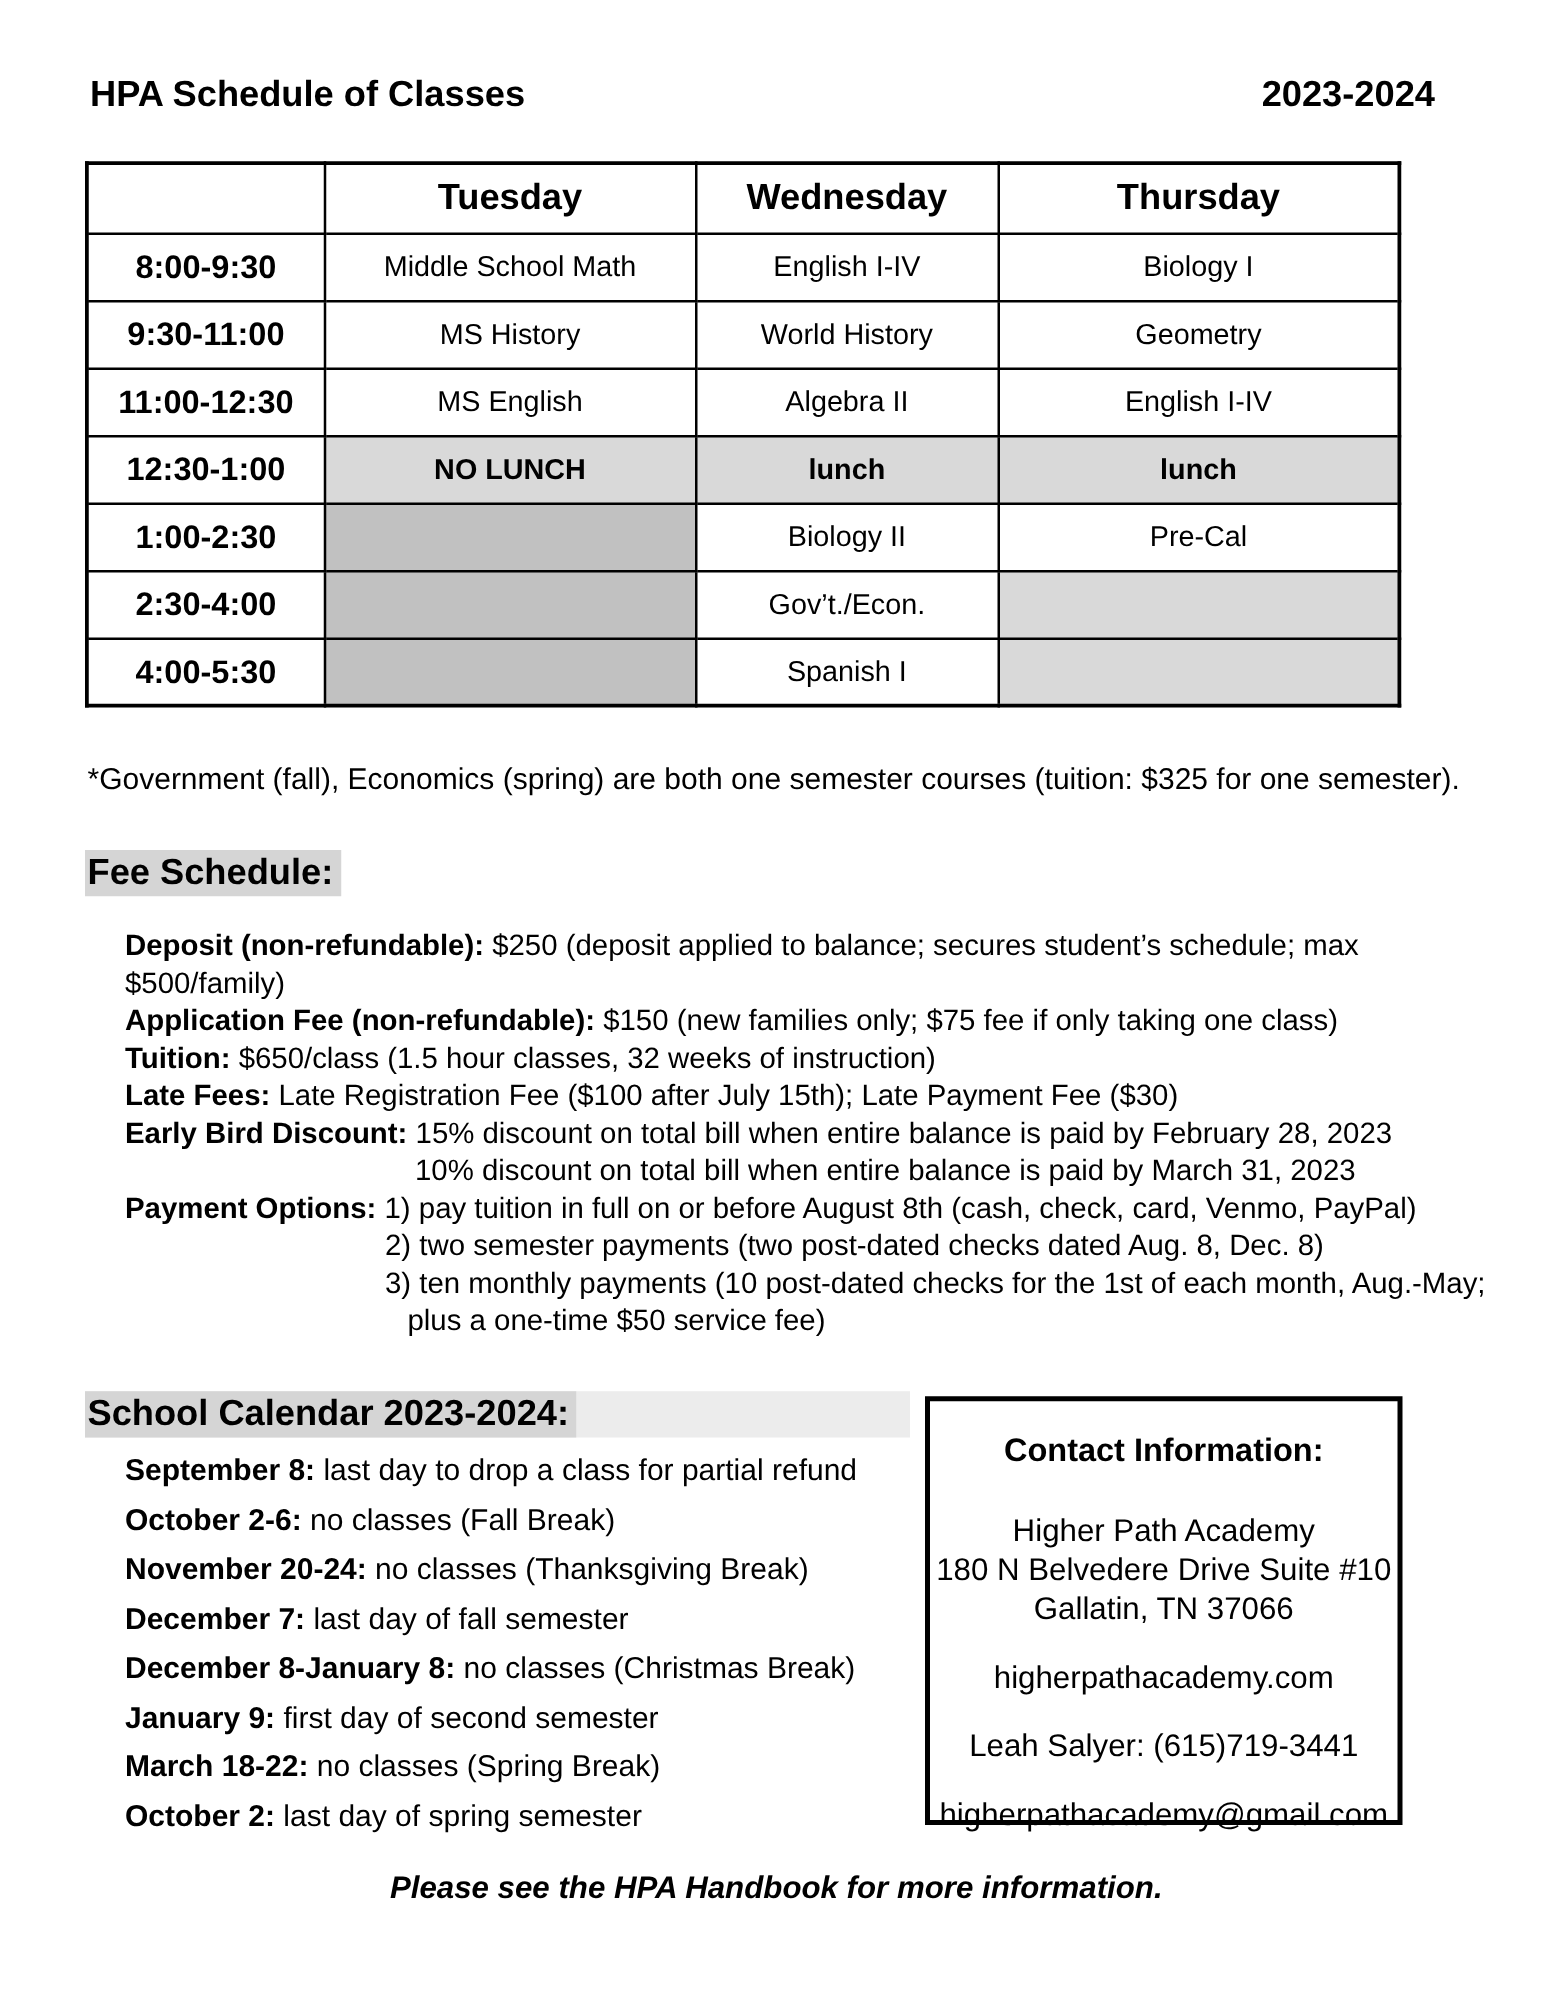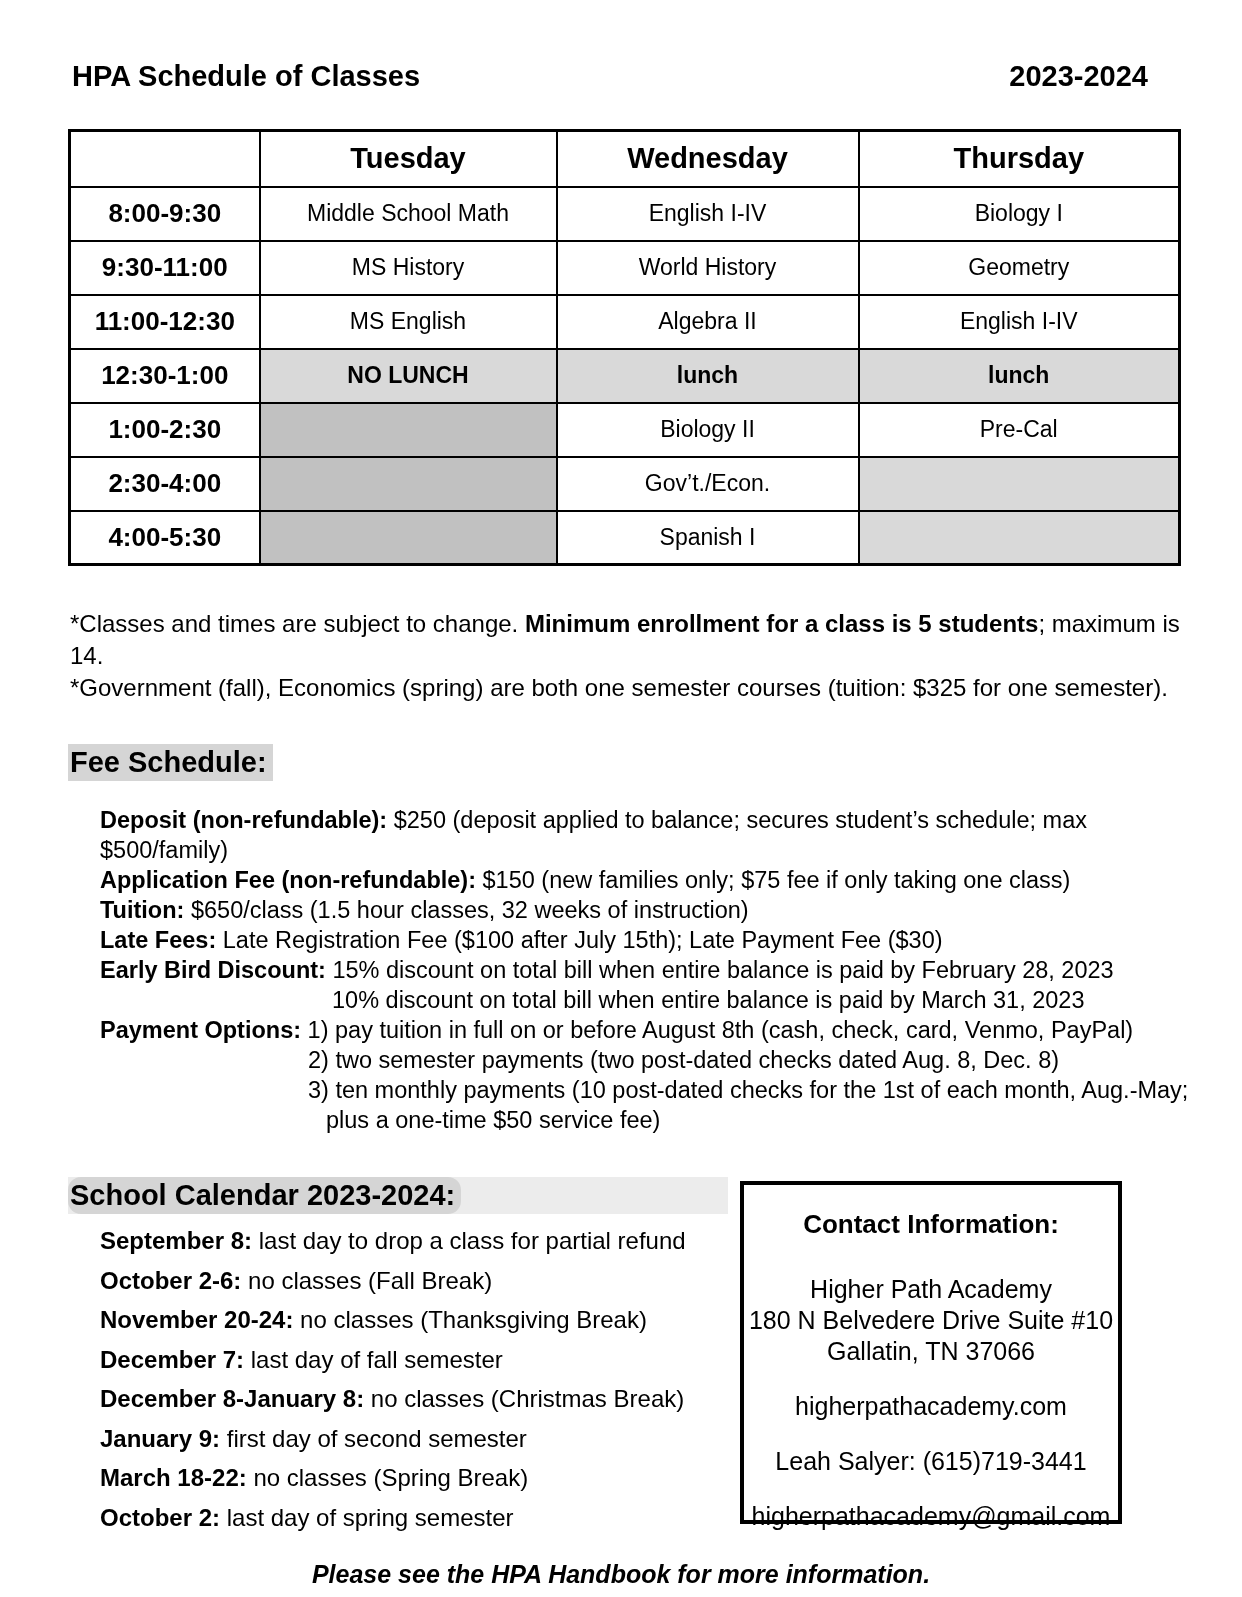--- a/index.html
+++ b/index.html
@@ -34,21 +34,21 @@
     border: 2px solid #000;
     text-align: center;
     vertical-align: middle;
     padding: 0 6px;
   }
   td.corner     { width: 190px; height: 56px; }
   td.day        { font-size: 29px; font-weight: bold; }
   td.time       { font-size: 26px; font-weight: bold; height: 54px; width: 190px; }
   td.cell       { font-size: 23px; }
   td.col-tue    { width: 297px; }
-  td.col-wed    { width: 302px; }
+  td.col-wed    { width: 242px; }
   td.col-thu    { width: 321px; }
   td.lunch      { background: var(--lunch-row-bg, #d9d9d9); font-weight: bold; font-size: 23px; }
   td.blank-dark  { background: var(--blocked-dark-bg, #c1c1c1); }
   td.blank-light { background: var(--blocked-light-bg, #d9d9d9); }
 
   
   .notes {
     margin: 42px 30px 0 70px;
     font-size: 24px;
     line-height: 32px;
@@ -78,21 +78,21 @@
   
   .bottom-wrap {
     display: flex;
     margin: 42px 0 0 68px;
   }
   .calendar-col { width: 672px; flex: none; }
   .calendar-heading-bar {
     background: var(--heading-highlight-light, #ececec);
     width: 660px;
   }
-  .calendar-heading-bar .section-heading { margin: 0; border-radius: 13px; }
+  .calendar-heading-bar .section-heading { margin: 0; }
   .calendar-events { margin-top: 14px; }
   .cal-event {
     font-size: 24px;
     line-height: 25px;
     padding-left: 32px;
     margin-bottom: 14.5px;
   }
   .cal-event .lbl { font-weight: bold; }
 
   .contact-box {
@@ -174,21 +174,20 @@
     <tr>
       <td class="time">4:00-5:30</td>
       <td class="cell col-tue blank-dark"></td>
       <td class="cell col-wed">Spanish I</td>
       <td class="cell col-thu blank-light"></td>
     </tr>
   </tbody>
     </table>
 
   <div class="notes">
-    <div><span>*Classes and times are subject to change. </span><b>Minimum enrollment for a class is 5 students</b><span>; maximum is 14.</span></div>
     <div>*Government (fall), Economics (spring) are both one semester courses (tuition: $325 for one semester).</div>
   </div>
 
   <div class="fee-section">
     <span class="section-heading">Fee Schedule:</span>
     <div class="fee-lines">
       <div class="fee-line"><span class="lbl">Deposit (non-refundable):</span><span> $250 (deposit applied to balance; secures student’s schedule; max $500/family)</span></div>
       <div class="fee-line"><span class="lbl">Application Fee (non-refundable):</span><span> $150 (new families only; $75 fee if only taking one class)</span></div>
       <div class="fee-line"><span class="lbl">Tuition:</span><span> $650/class (1.5 hour classes, 32 weeks of instruction)</span></div>
       <div class="fee-line"><span class="lbl">Late Fees:</span><span> Late Registration Fee ($100 after July 15th); Late Payment Fee ($30)</span></div>

